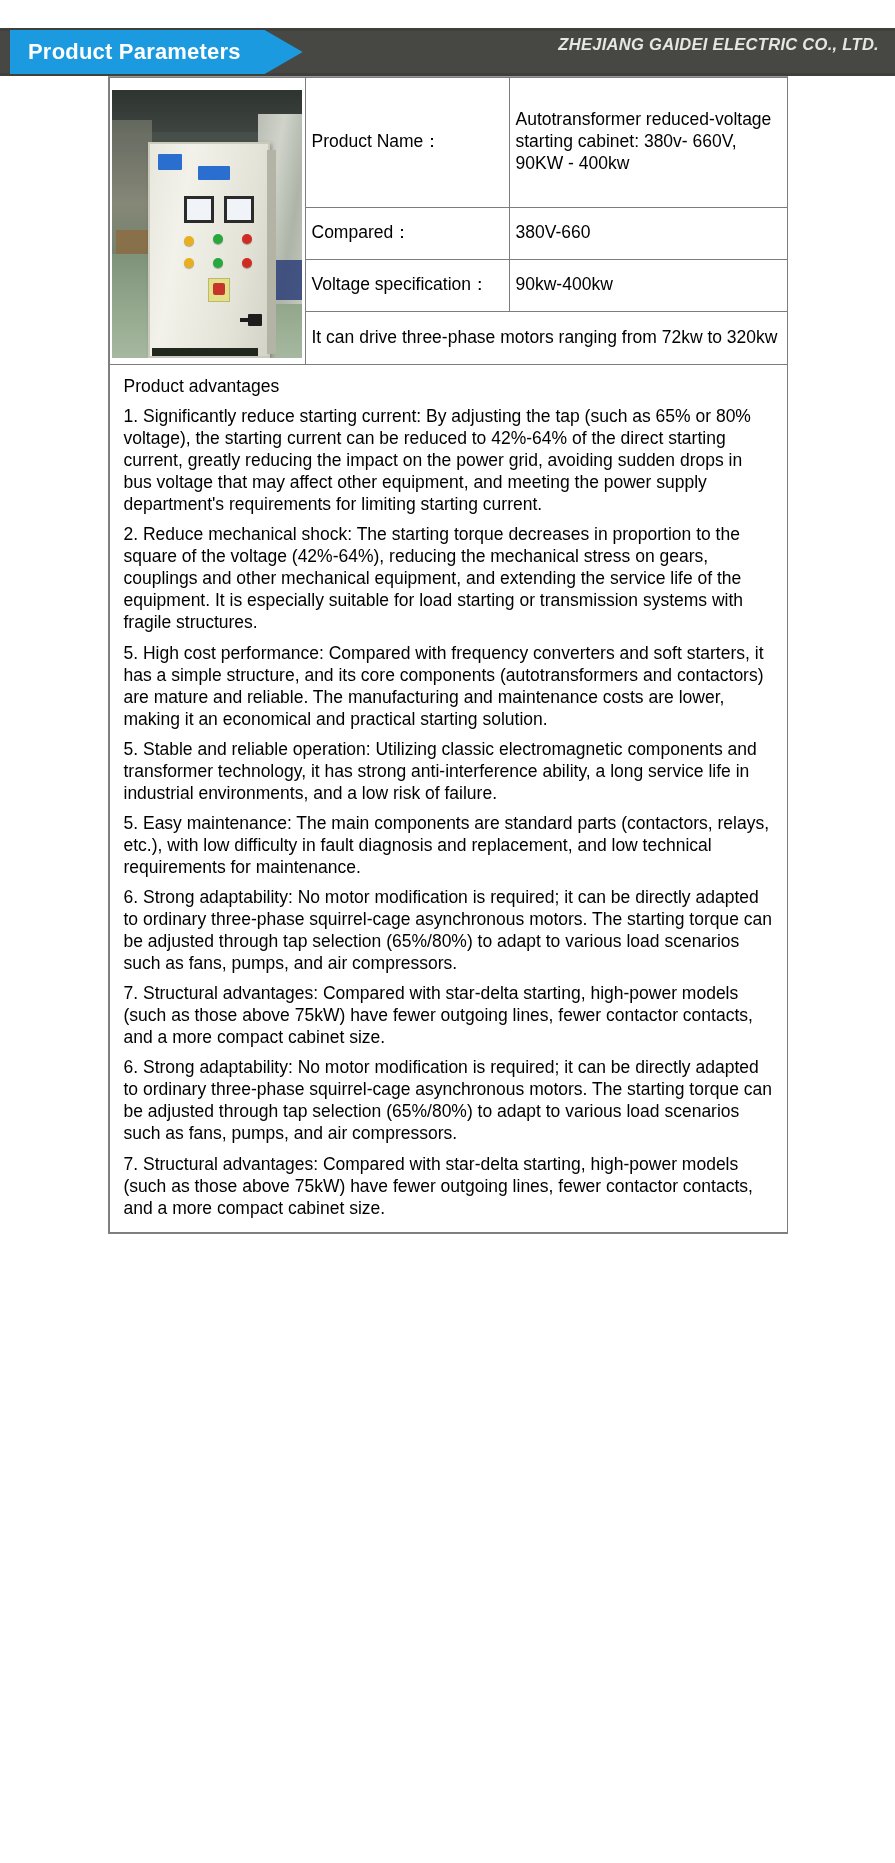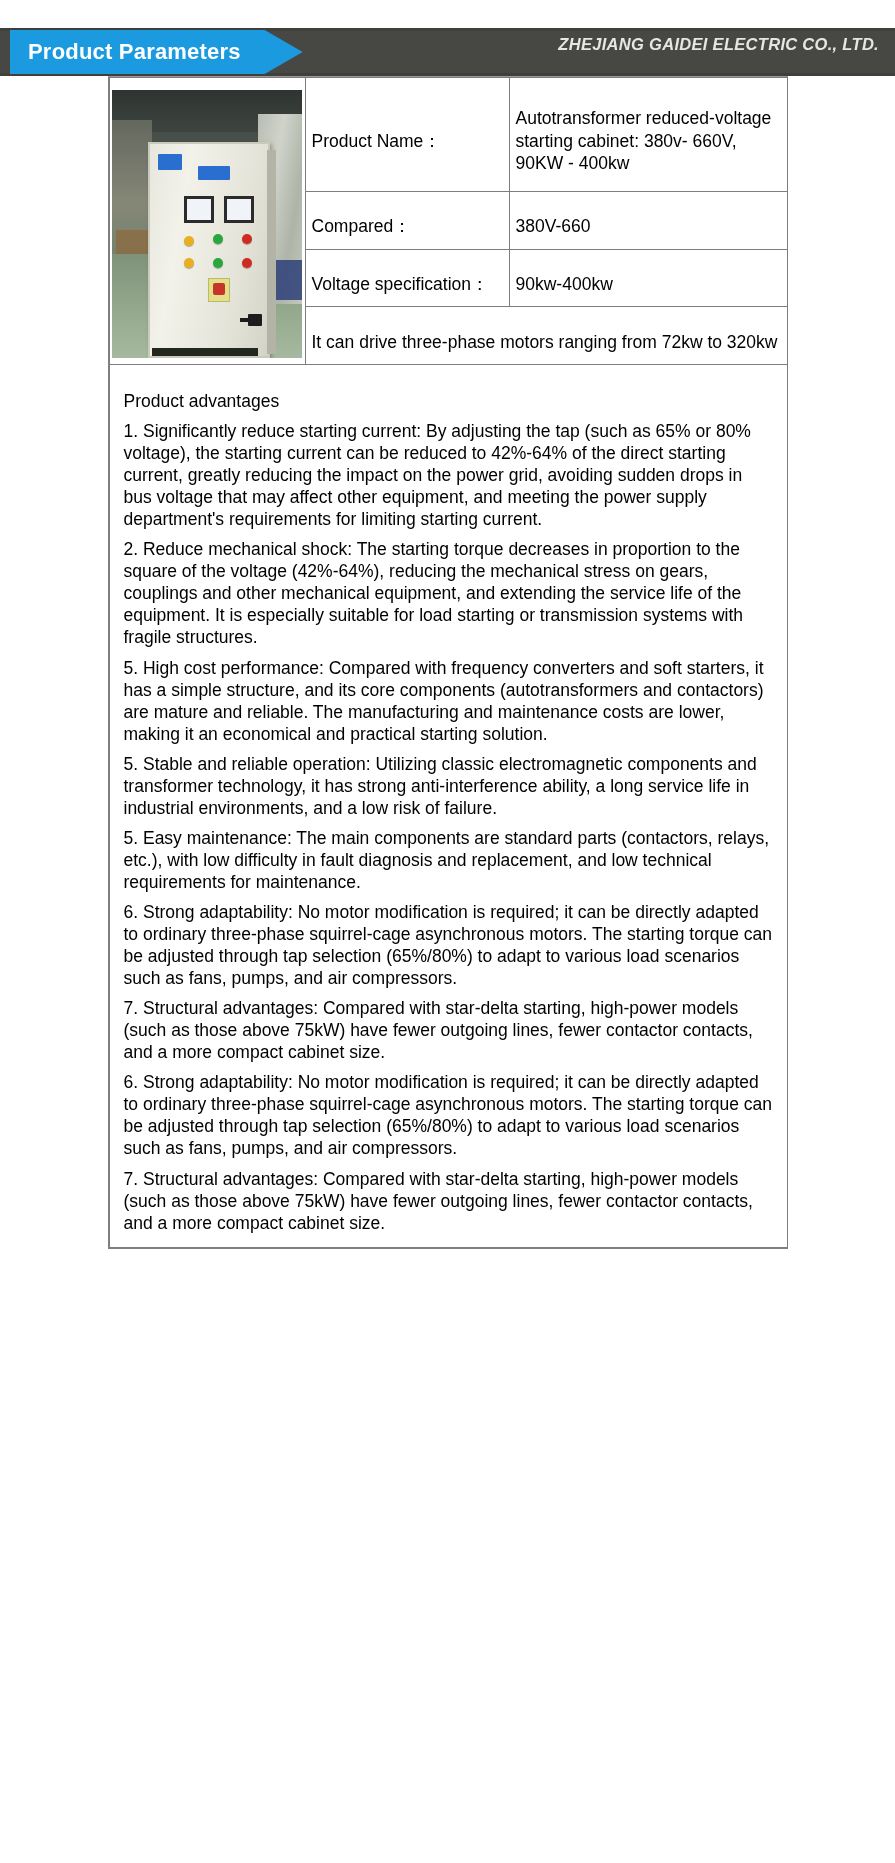--- a/index.html
+++ b/index.html
@@ -85,21 +85,21 @@
   .spec-table {
     width: 100%;
     border-collapse: collapse;
     table-layout: fixed;
   }
   .spec-table td {
     border: 1px solid #7d7d7d;
     vertical-align: middle;
     font-size: 17.5px;
     line-height: 1.26;
-    padding: 17px 4px 5px 6px;
+    padding: 2px 4px 5px 6px;
     word-wrap: break-word;
   }
   .col-img   { width: 196px; }
   .col-label { width: 204px; margin-left: 28px; }
   .col-value { width: 278px; }
 
   .img-cell {
     padding: 0 !important;
     vertical-align: top;
     text-align: center;

